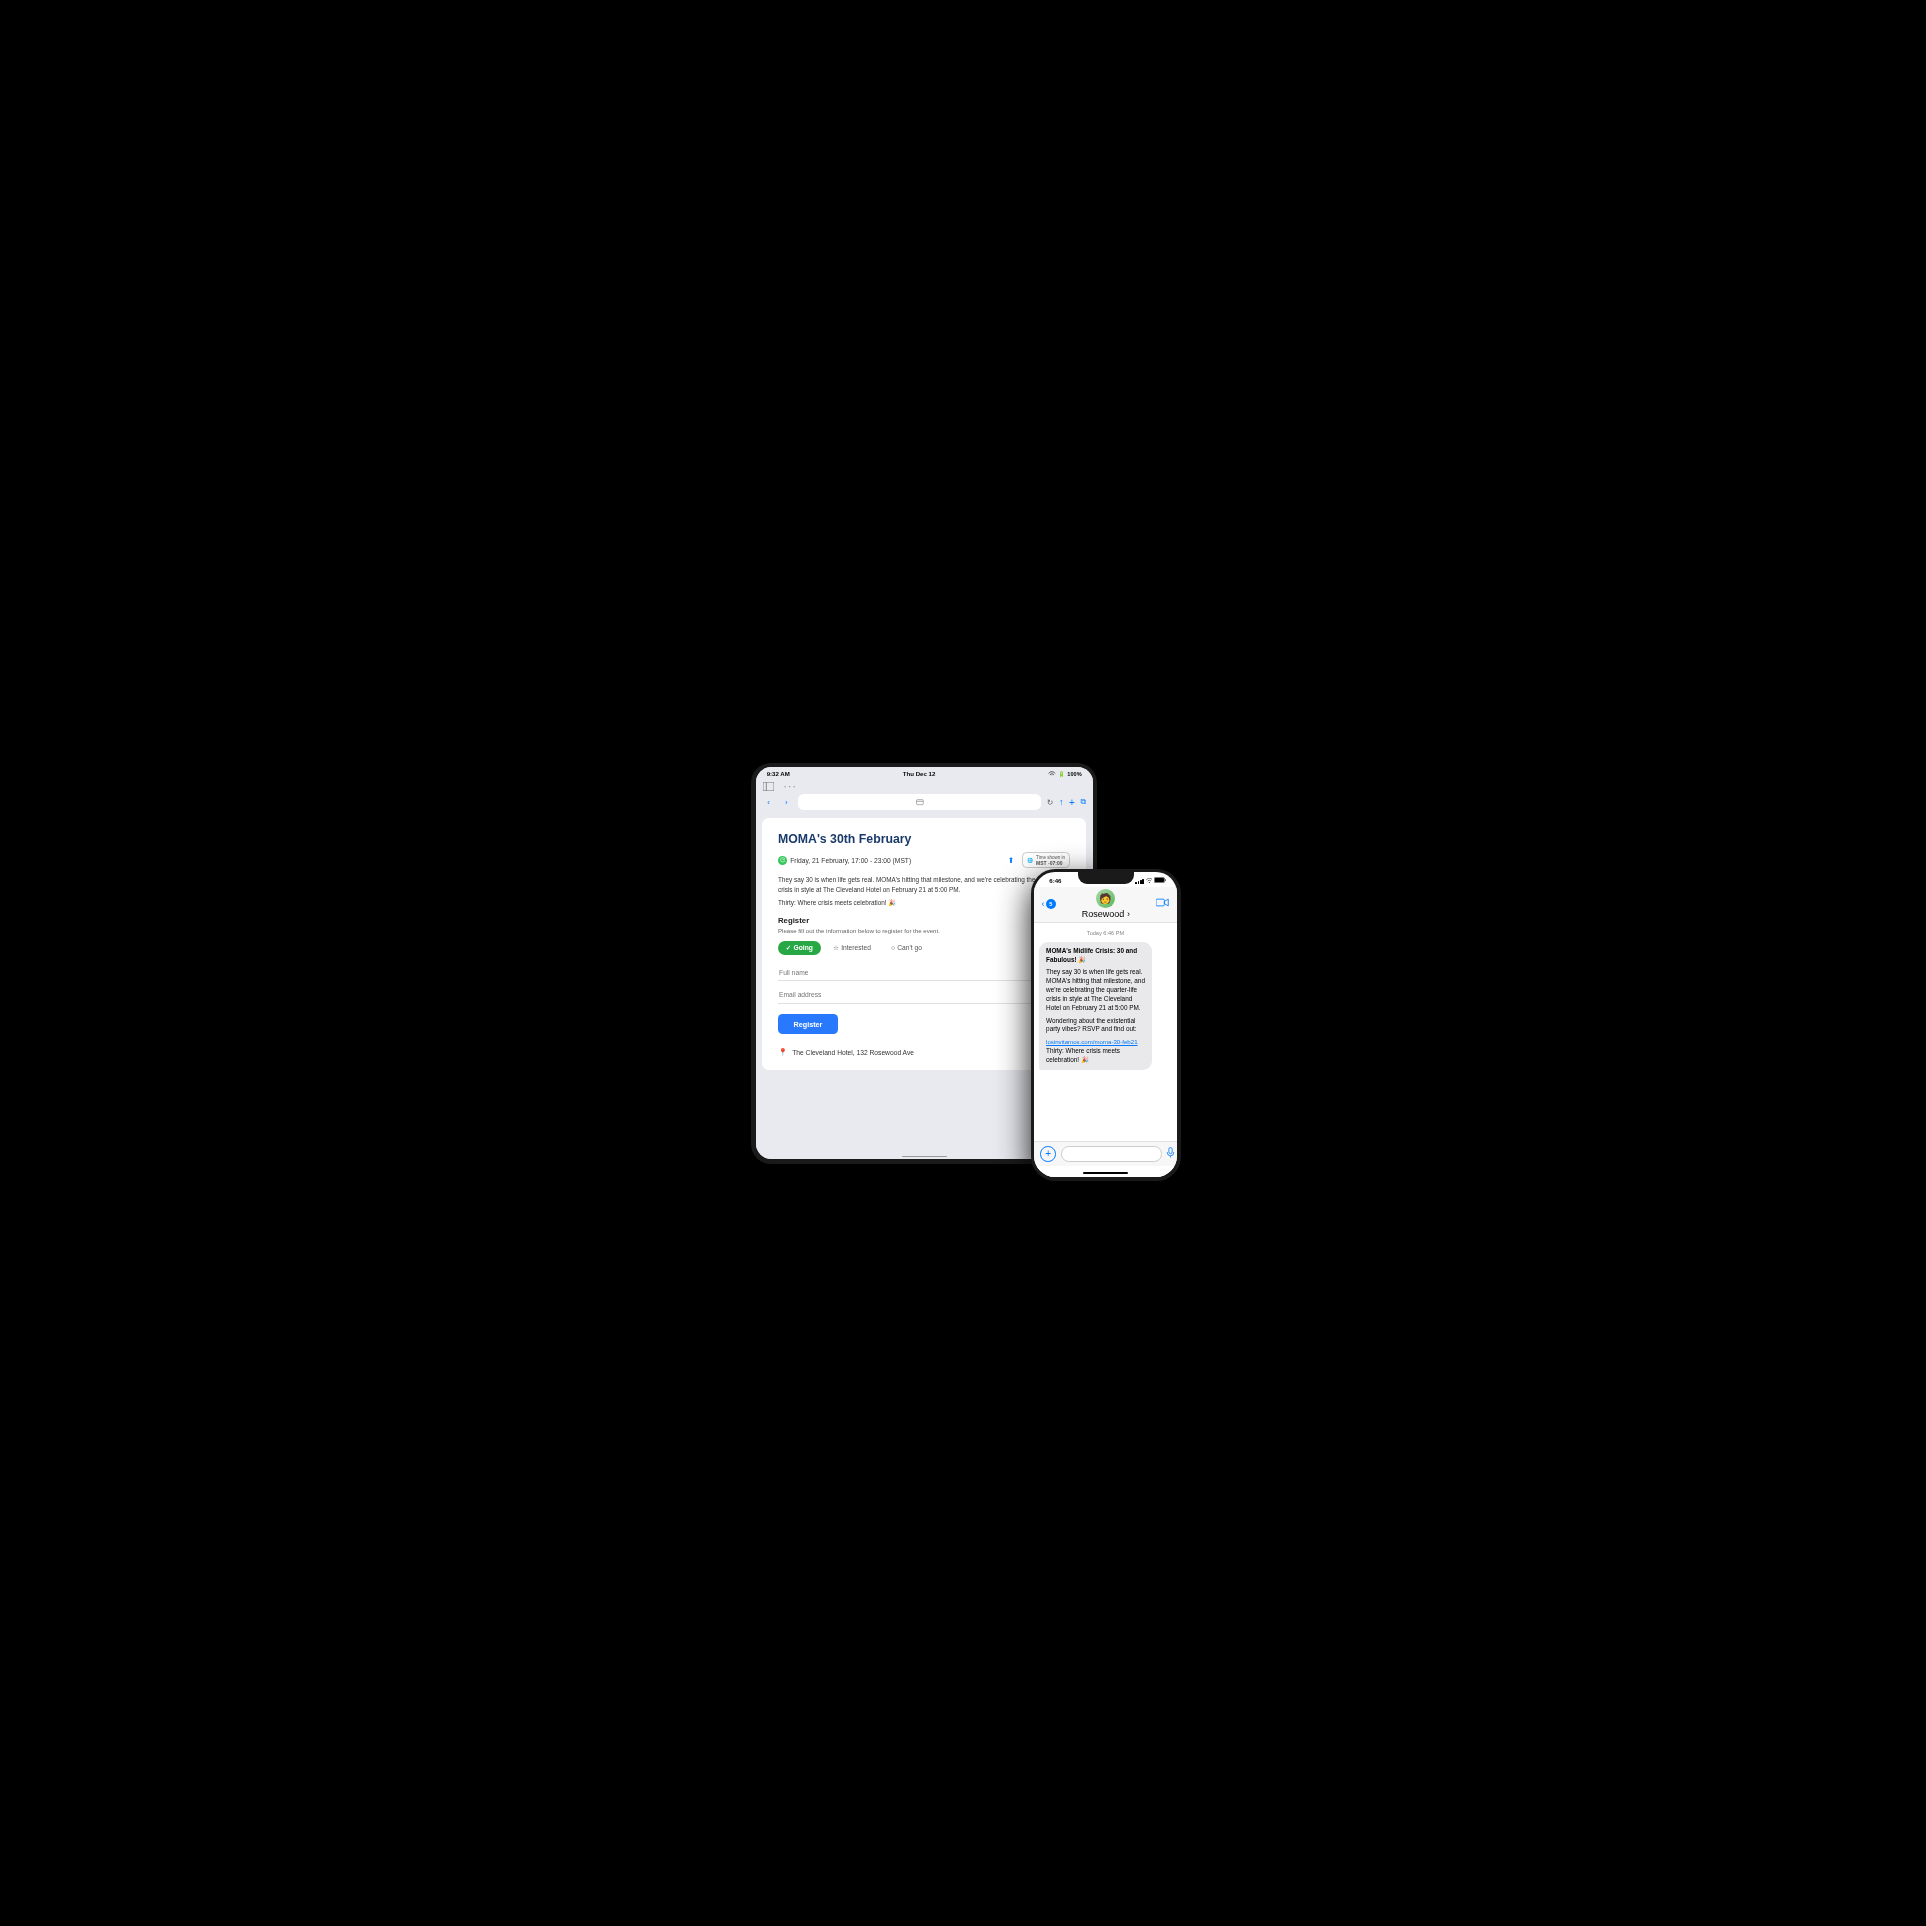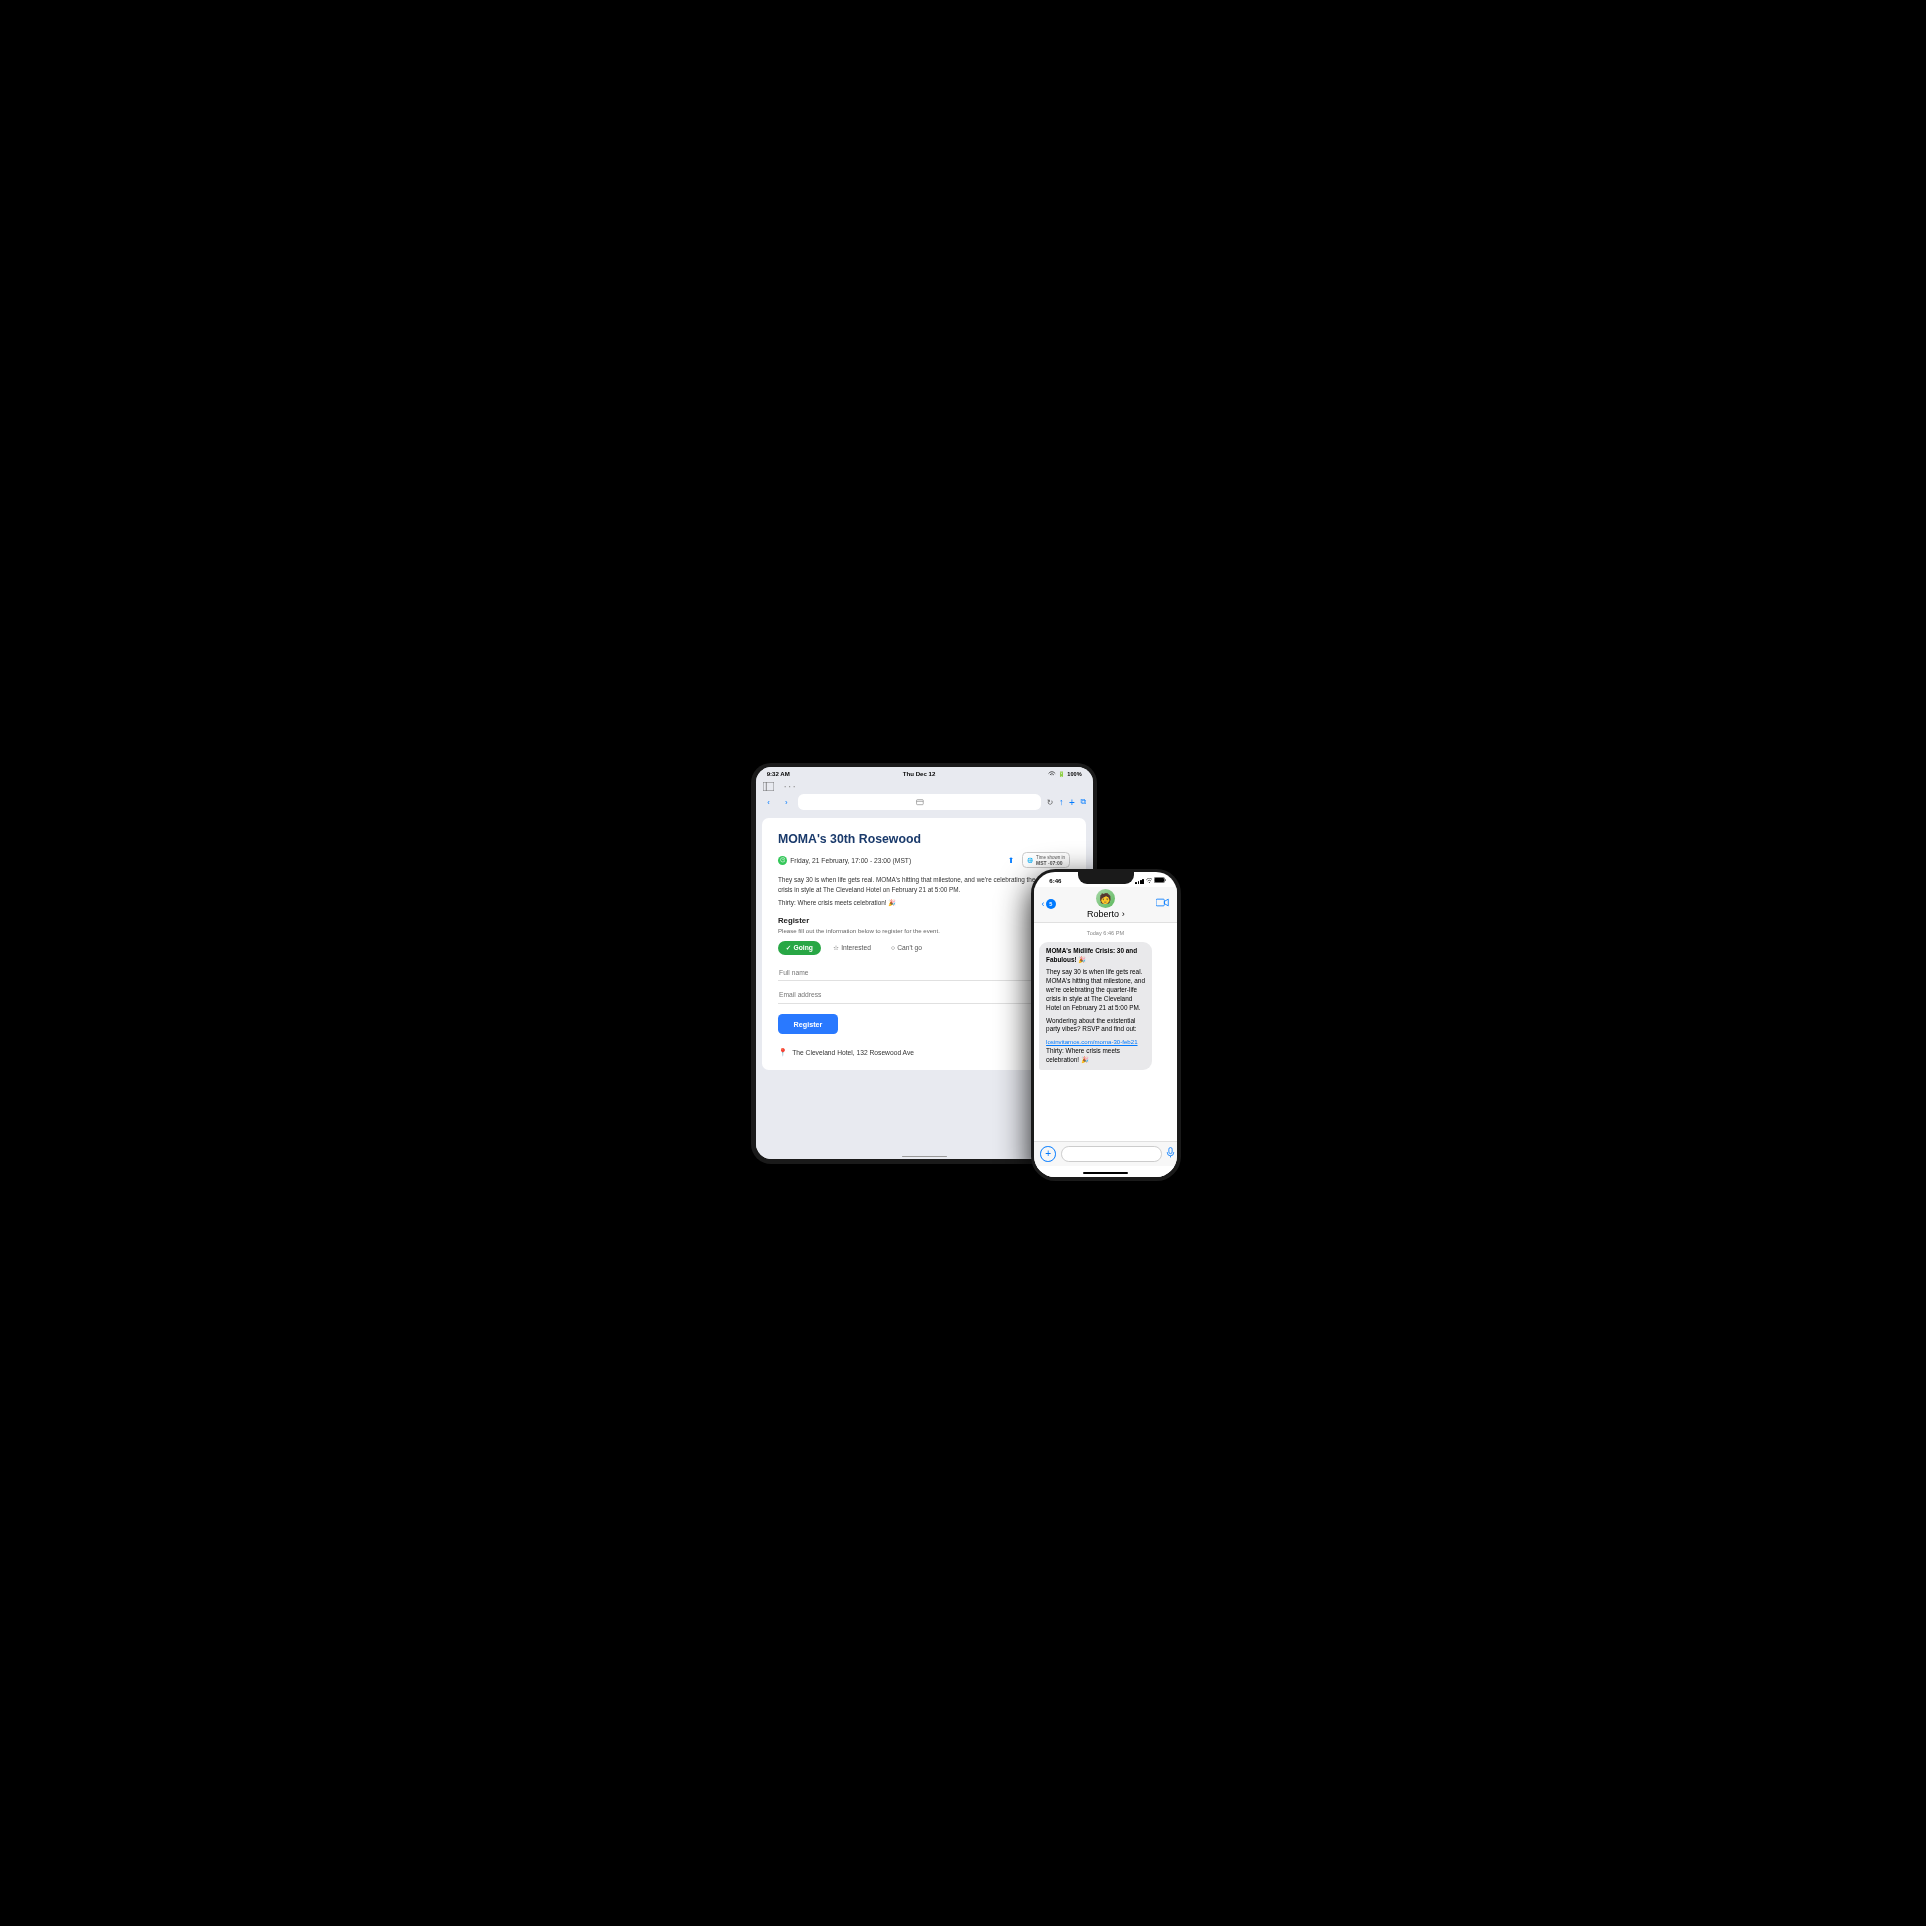--- a/index.html
+++ b/index.html
@@ -566,21 +566,21 @@
           <span style="color:#555; font-size:7.8px;">↻</span>
           <span style="color:#007AFF; font-size:9px;">↑</span>
           <span style="color:#007AFF; font-size:10px;">+</span>
           <span style="color:#007AFF; font-size:7.8px;">⧉</span>
         </div>
       </div>
 
       <div class="ipad-content">
         <div class="event-card">
 
-          <h1 class="event-title">MOMA's 30th Rosewood</h1>
+          <h1 class="event-title">MOMA's 30th February</h1>
 
           <div class="event-date-row">
             <div class="event-date">
               <div class="clock-icon">
                 <svg width="5.6" height="5.6" viewBox="0 0 10 10">
                   <circle cx="5" cy="5" r="4" stroke="white" stroke-width="1" fill="none"></circle>
                   <line x1="5" y1="3" x2="5" y2="5" stroke="white" stroke-width="1"></line>
                   <line x1="5" y1="5" x2="7" y2="5" stroke="white" stroke-width="1"></line>
                 </svg>
               </div>
@@ -672,21 +672,21 @@
       </div>
 
       <div class="messages-nav">
         <div class="back-btn">
           <span>‹</span>
           <div class="back-badge">5</div>
         </div>
         <div class="contact-center">
           <div class="contact-avatar">🧑</div>
           <span>
-            <span>Roberto</span>
+            <span>Rosewood</span>
             <span>›</span>
           </span>
         </div>
         <div class="video-btn">
           <svg width="13.4" height="9" viewBox="0 0 24 16" fill="none">
             <rect x="0" y="2" width="15" height="12" rx="2" stroke="#007AFF" stroke-width="1.5" fill="none"></rect>
             <path d="M15 6l7-4v12l-7-4V6z" stroke="#007AFF" stroke-width="1.5" fill="none"></path>
           </svg>
         </div>
       </div>

